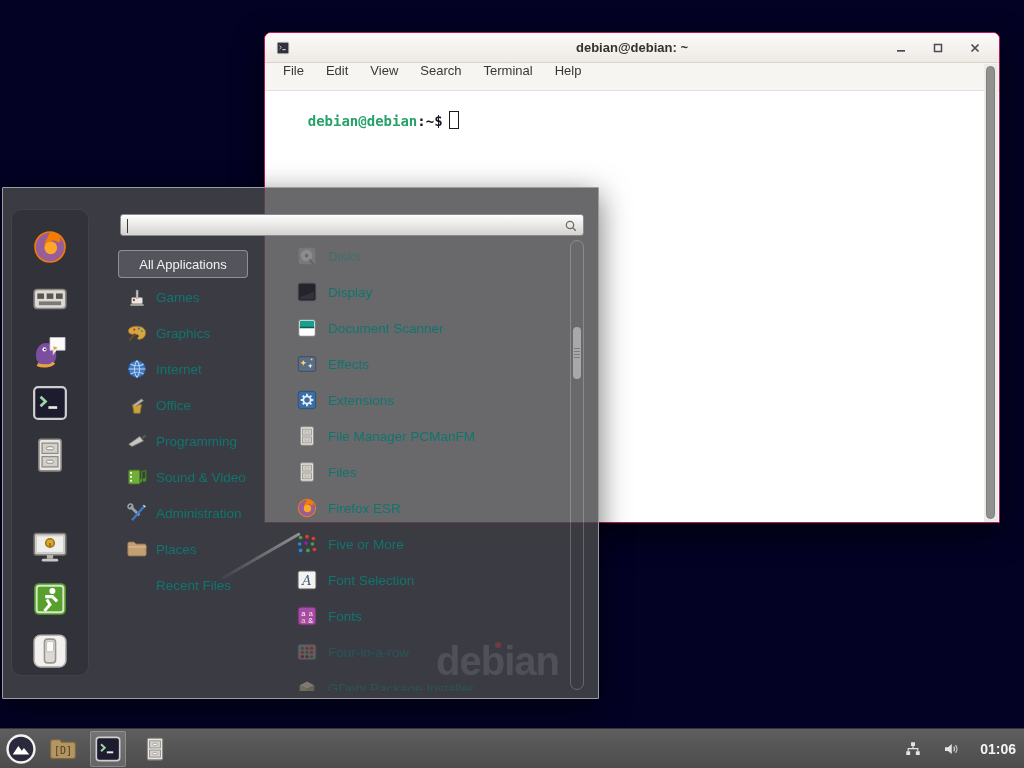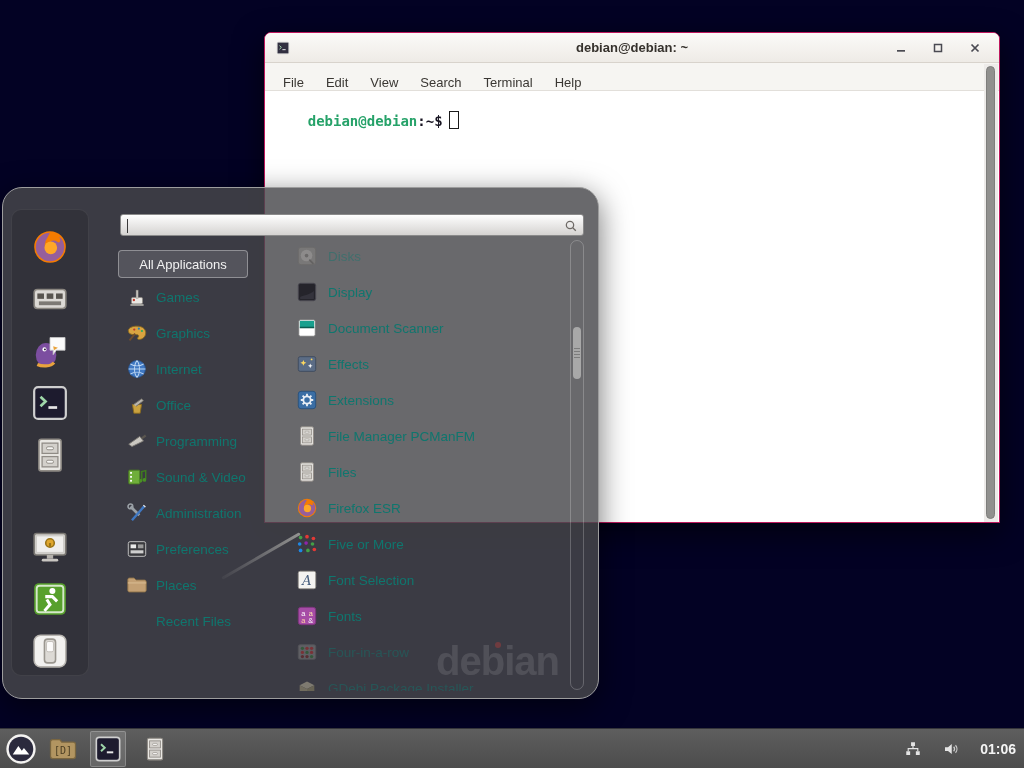--- a/index.html
+++ b/index.html
@@ -22,21 +22,21 @@
     border-bottom:1px solid #d8d3cc; border-radius:6px 6px 0 0;
   }
   .titlebar .win-icon { position:absolute; left:11px; top:8px; width:14px; height:14px; opacity:.9; }
   .titlebar .title {
     position:absolute; left:0; right:0; top:0; height:30px; line-height:30px;
     text-align:center; font-weight:bold; font-size:13px; color:#35312c;
   }
   .win-buttons { position:absolute; right:16px; top:7px; display:flex; gap:21px; }
   .win-buttons span { width:16px; height:16px; display:inline-block; cursor:default; }
   .menubar {
-    display:flex; align-items:flex-end; height:28px; background:#f6f5f2;
+    display:flex; align-items:flex-start; height:28px; background:#f6f5f2;
     border-bottom:1px solid #e2dfda; padding-left:7px;
   }
   .menubar .menu-item { padding:0 11px; font-size:13px; color:#3a3733; }
   .term-content {
     position:relative; height:431px; background:#fff;
     font-family:"DejaVu Sans Mono","Liberation Mono",monospace;
     font-size:14px; font-weight:bold; padding:4px 2px 0 9px; white-space:pre;
   }
   .prompt-user { color:#26a269; }
   .prompt-rest { color:#171421; }
@@ -49,21 +49,21 @@
   }
   .term-scroll-thumb {
     position:absolute; left:2px; right:3px; top:2px; bottom:3px;
     background:#90908e; border:1px solid #7e7e7c; border-radius:6px;
   }
 
   
   #menu-panel {
     position:absolute; left:2px; top:187px; width:597px; height:512px;
     background:rgba(72,72,76,0.82);
-    border:1px solid #9d9d9d; border-radius:20px;
+    border:1px solid #9d9d9d; border-radius:1px;
     box-shadow:0 8px 30px rgba(0,0,0,.55); z-index:50;
   }
   #fav-panel {
     position:absolute; left:8px; top:21px; width:78px; height:467px;
     background:rgba(0,0,0,0.14); border:1px solid rgba(255,255,255,0.07);
     border-radius:10px;
   }
   .fav-item { position:absolute; left:50%; transform:translateX(-50%); width:38px; height:38px; cursor:pointer; }
   .fav-item svg { width:38px; height:38px; }
 
@@ -304,29 +304,20 @@
         <span class="cat-label">Sound &amp; Video</span>
       </div>
       <div class="cat-row">
         <span class="icon"><svg viewBox="0 0 24 24">
             <path d="M5 5l9.5 9.5" stroke="#9aa0a6" stroke-width="3"></path>
             <circle cx="4.8" cy="4.8" r="2.6" fill="none" stroke="#9aa0a6" stroke-width="1.7"></circle>
             <path d="M20 4.5L6.5 20" stroke="#3f78c3" stroke-width="2.6"></path>
             <path d="M19 3.4l2.2 2.2" stroke="#e8eaed" stroke-width="1.5"></path>
           </svg></span>
         <span class="cat-label">Administration</span>
-      </div>
-      <div class="cat-row">
-        <span class="icon"><svg viewBox="0 0 24 24">
-            <rect x="2.5" y="4" width="19" height="16" rx="2" fill="#3a3a3e" stroke="#c9c9c9"></rect>
-            <rect x="5" y="7" width="6" height="4.2" fill="#e9e9e9"></rect>
-            <rect x="13" y="7" width="6" height="4.2" fill="#9a9a9a"></rect>
-            <rect x="5" y="13.4" width="14" height="3.4" fill="#cfcfcf"></rect>
-          </svg></span>
-        <span class="cat-label">Preferences</span>
       </div>
       <div class="cat-row">
         <span class="icon"><svg viewBox="0 0 24 24">
             <path d="M2 6.2c0-1 .7-1.8 1.8-1.8h5L11 6.6h9.2c1 0 1.8.8 1.8 1.8v9.4c0 1-.8 1.8-1.8 1.8H3.8c-1.1 0-1.8-.8-1.8-1.8z" fill="#c3a074" stroke="#8f7348"></path>
             <path d="M2 8.8h20v1.8H2z" fill="#d6b98f" opacity="0.7"></path>
           </svg></span>
         <span class="cat-label">Places</span>
       </div>
       <div class="cat-row">
         <span class="icon"><svg viewBox="0 0 24 24"></svg></span>

